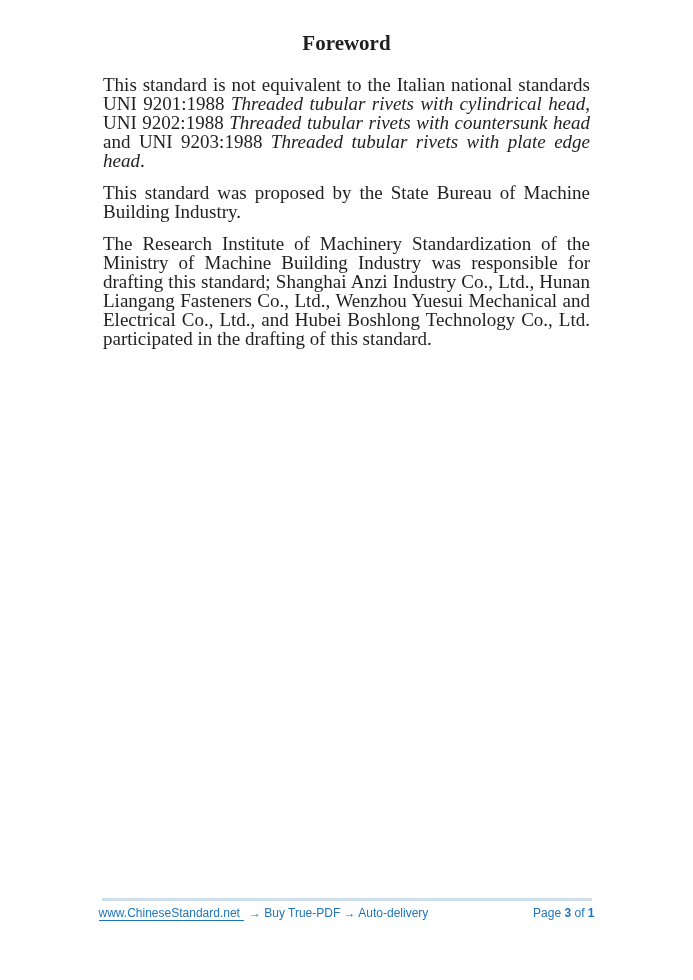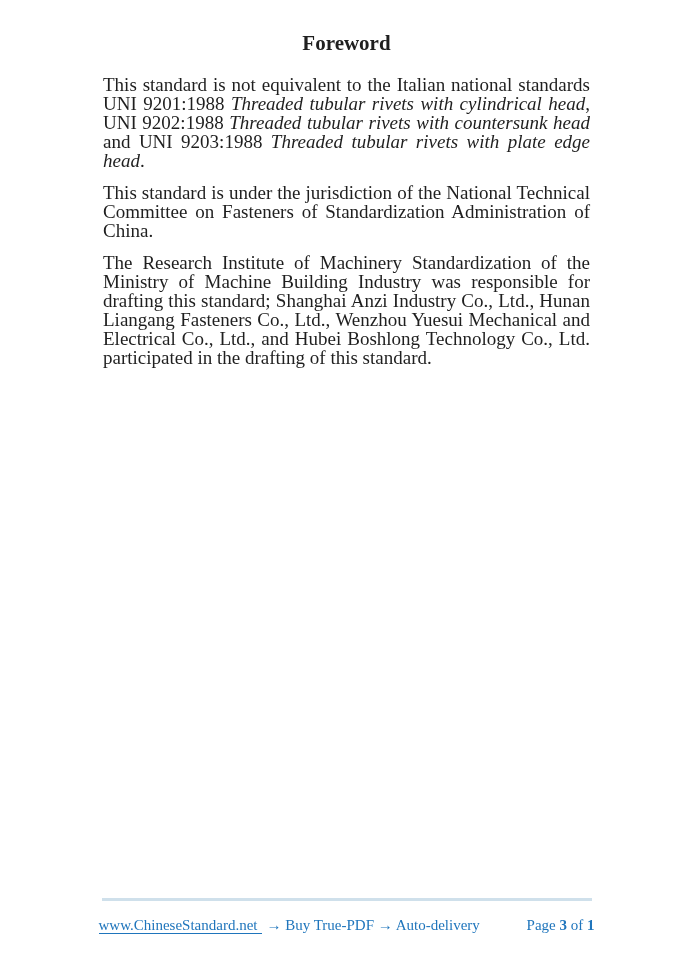--- a/index.html
+++ b/index.html
@@ -64,26 +64,26 @@
     width: 100%;
   }
   .footer-rule {
     width: 490px;
     height: 0;
     margin: 0 auto;
     border-top: 3px solid var(--footer-rule, #cfe0eb);
   }
   .footer-row {
     width: 496px;
-    margin: 16px auto 0;
+    margin: 5px auto 0;
     display: flex;
     justify-content: space-between;
     align-items: baseline;
-    font-family: Liberation Serif, serif;
-    font-size: 15px;
+    font-family: Liberation Sans, sans-serif;
+    font-size: 12px;
     color: var(--footer-text, #1f75bc);
     white-space: nowrap;
   }
   .site-link {
     color: inherit;
     text-decoration: none;
     border-bottom: 1px solid currentColor;
     padding-right: 4px;
     cursor: pointer;
   }
@@ -98,21 +98,21 @@
 <body>
 
 <div class="page">
 
 
   <div class="content">
     <h1 class="doc-title">Foreword</h1>
 
     <div>
         <p class="para"><span>This standard is not equivalent to the Italian national standards UNI 9201:1988 </span><span class="it">Threaded tubular rivets with cylindrical head</span><span>, UNI 9202:1988 </span><span class="it">Threaded tubular rivets with countersunk head</span><span> and UNI 9203:1988 </span><span class="it">Threaded tubular rivets with plate edge head</span><span>.</span></p>
-        <p class="para"><span>This standard is under the jurisdiction of the National Technical Committee on Fasteners of Standardization Administration of China.</span></p>
+        <p class="para"><span>This standard was proposed by the State Bureau of Machine Building Industry.</span></p>
         <p class="para"><span>The Research Institute of Machinery Standardization of the Ministry of Machine Building Industry was responsible for drafting this standard; Shanghai Anzi Industry Co., Ltd., Hunan Liangang Fasteners Co., Ltd., Wenzhou Yuesui Mechanical and Electrical Co., Ltd., and Hubei Boshlong Technology Co., Ltd. participated in the drafting of this standard.</span></p>
       </div>
   </div>
 
   <div class="page-footer">
     <div class="footer-rule"></div>
     <div class="footer-row">
       <div>
         <span class="site-link">www.ChineseStandard.net</span><span class="footer-tagline">→ Buy True-PDF → Auto-delivery</span>
       </div>

